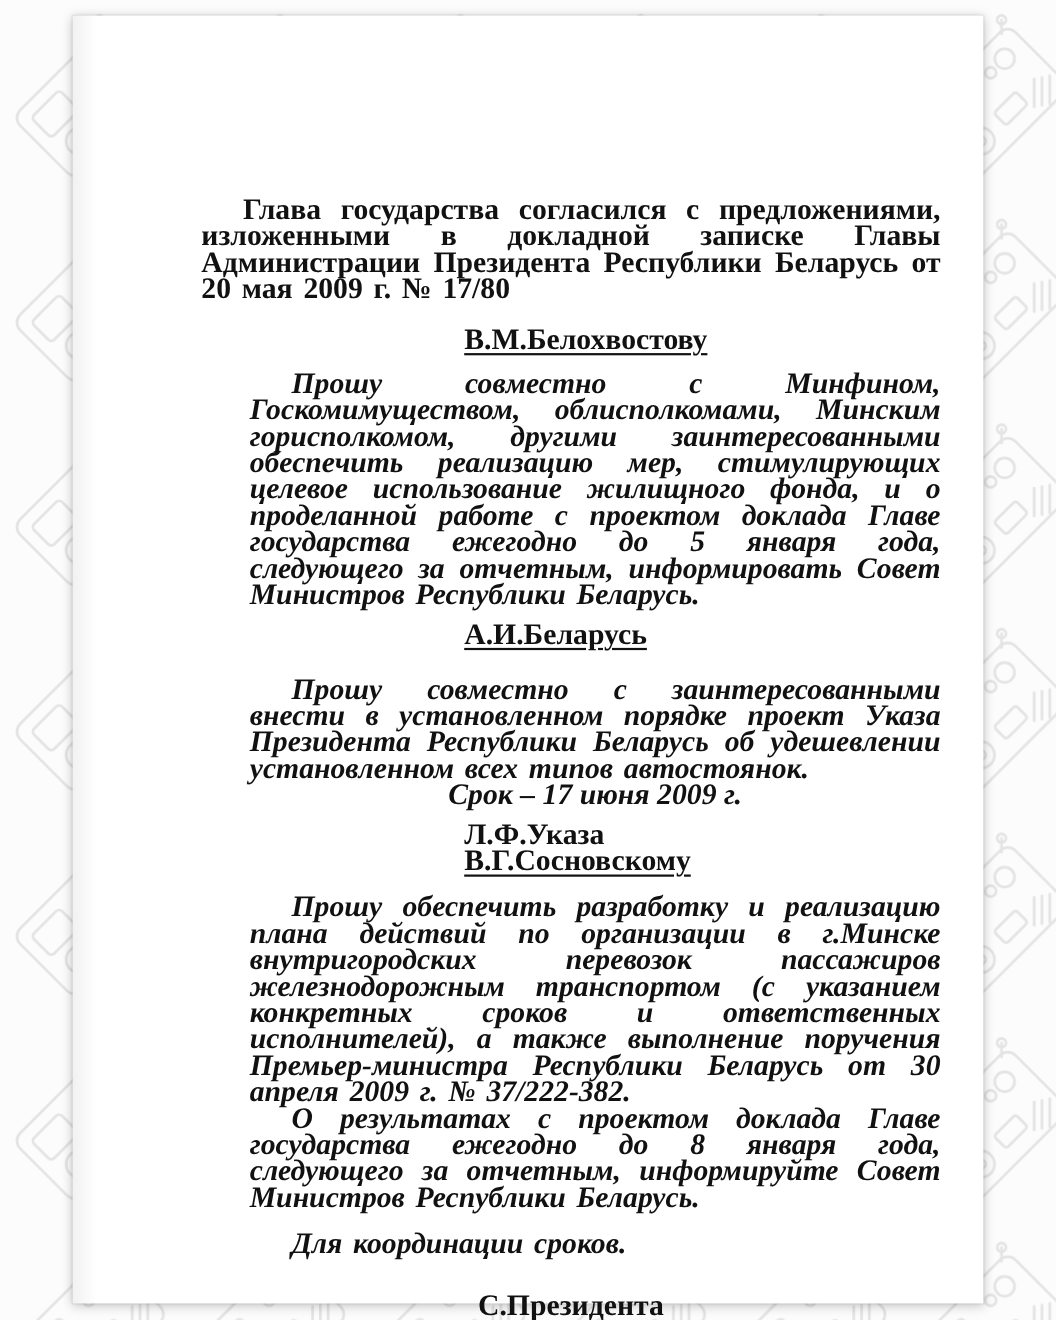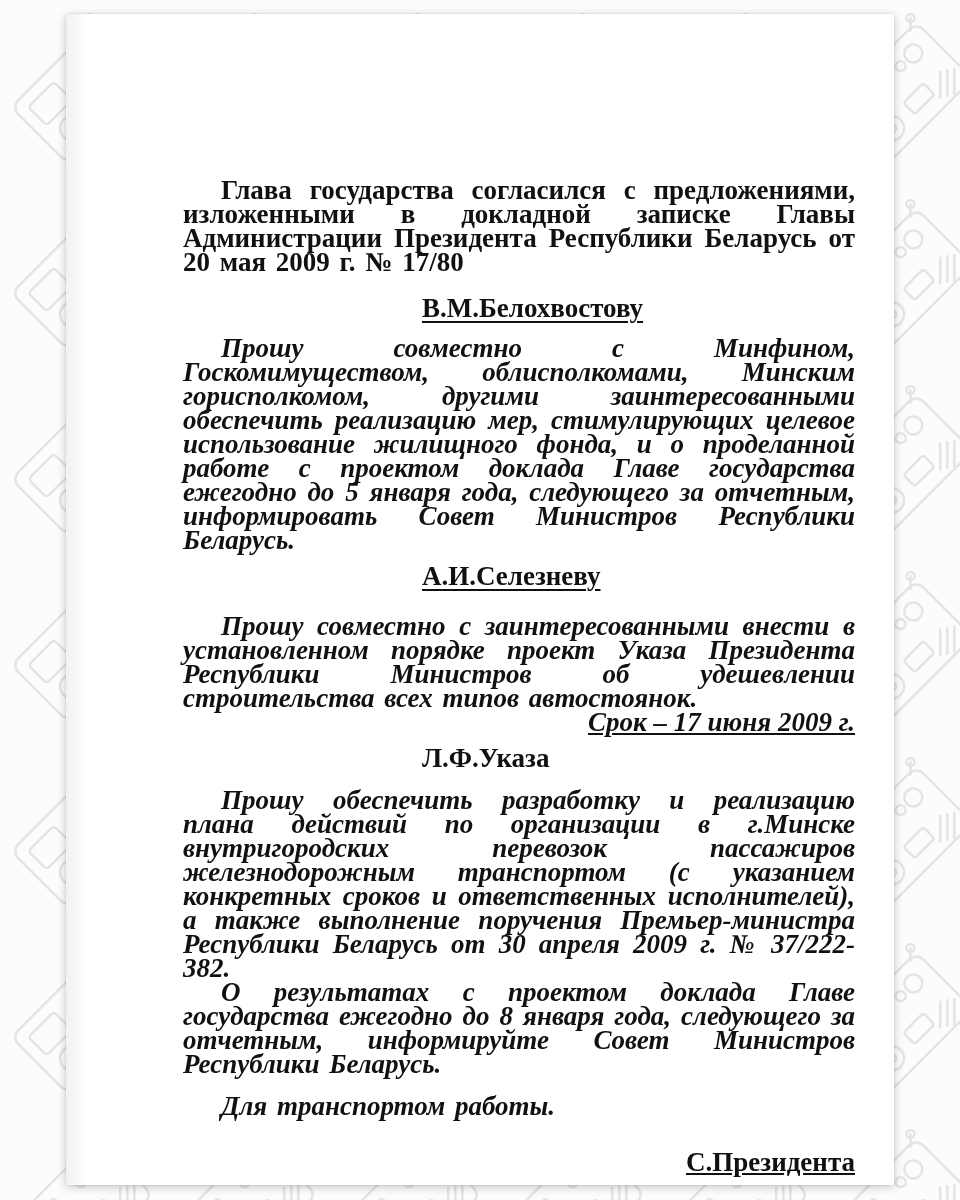--- a/index.html
+++ b/index.html
@@ -50,32 +50,32 @@
     font-size: 27px;
     line-height: 24px;
     font-weight: bold;
   }
   p { margin: 0; }
   .para {
     text-align: justify;
     text-indent: 38px;
     word-spacing: 3px;
   }
-  .italic { font-style: italic; }
+  .italic { font-style: italic; margin-left: 44px; }
   .tab-head {
     margin-left: 239px;
     white-space: nowrap;
   }
   .u {
     text-decoration: underline;
     text-decoration-thickness: 1.5px;
     text-underline-offset: 4px;
     text-align: right;
   }
-  .right { text-align: right; text-decoration: underline; }
+  .right { text-align: center; }
   .mt-addr1 { margin-top: 22px; }
   .mt-p1   { margin-top: 16px; }
   .mt-addr2{ margin-top: 12px; }
   .mt-p2   { margin-top: 26px; }
   .mt-group{ margin-top: 12px; }
   .mt-p3a  { margin-top: 18px; }
   .mt-addr3{ margin-top: 14px; }
   .mt-note { margin-top: 18px; }
   .mt-sig  { margin-top: 32px; }
   .mt-date { margin-top: 32px; }
@@ -114,37 +114,40 @@
 
       <p class="para">Глава государства согласился с предложениями, изложенными в докладной записке Главы Администрации Президента Республики Беларусь от 20 мая 2009 г. № 17/80</p>
 
       <div class="tab-head mt-addr1">
         <span class="u">В.М.Белохвостову</span>
       </div>
 
       <p class="para italic mt-p1">Прошу совместно с Минфином, Госкомимуществом, облисполкомами, Минским горисполкомом, другими заинтересованными обеспечить реализацию мер, стимулирующих целевое использование жилищного фонда, и о проделанной работе с проектом доклада Главе государства ежегодно до 5 января года, следующего за отчетным, информировать Совет Министров Республики Беларусь.</p>
 
       <div class="tab-head mt-addr2">
-        <span class="u">А.И.Селезневу</span>
+        <span class="u">А.И.Беларусь</span>
       </div>
 
-      <p class="para italic mt-p2">Прошу совместно с заинтересованными внести в установленном порядке проект Указа Президента Республики Министров об удешевлении строительства всех типов автостоянок.</p>
+      <p class="para italic mt-p2">Прошу совместно с заинтересованными внести в установленном порядке проект Указа Президента Республики Беларусь об удешевлении установленном всех типов автостоянок.</p>
 
       <p class="right italic">Срок – 17 июня 2009 г.</p>
 
       <div class="mt-group">
         <div class="tab-head">Л.Ф.Указа</div>
+        <div class="tab-head">
+          <span class="u">В.Г.Сосновскому</span>
+        </div>
       </div>
 
       <p class="para italic mt-p3a">Прошу обеспечить разработку и реализацию плана действий по организации в г.Минске внутригородских перевозок пассажиров железнодорожным транспортом (с указанием конкретных сроков и ответственных исполнителей), а также выполнение поручения Премьер-министра Республики Беларусь от 30 апреля 2009 г. № 37/222-382.</p>
 
       <p class="para italic">О результатах с проектом доклада Главе государства ежегодно до 8 января года, следующего за отчетным, информируйте Совет Министров Республики Беларусь.</p>
 
 
-      <p class="para italic mt-note">Для транспортом работы.</p>
+      <p class="para italic mt-note">Для координации сроков.</p>
 
       <p class="right mt-sig">С.Президента</p>
 
       <p class="mt-date">6 июня 2009 г.</p>
       <p>№ 04/102-246</p>
 
     </div>
   </div>
 </div>
 

